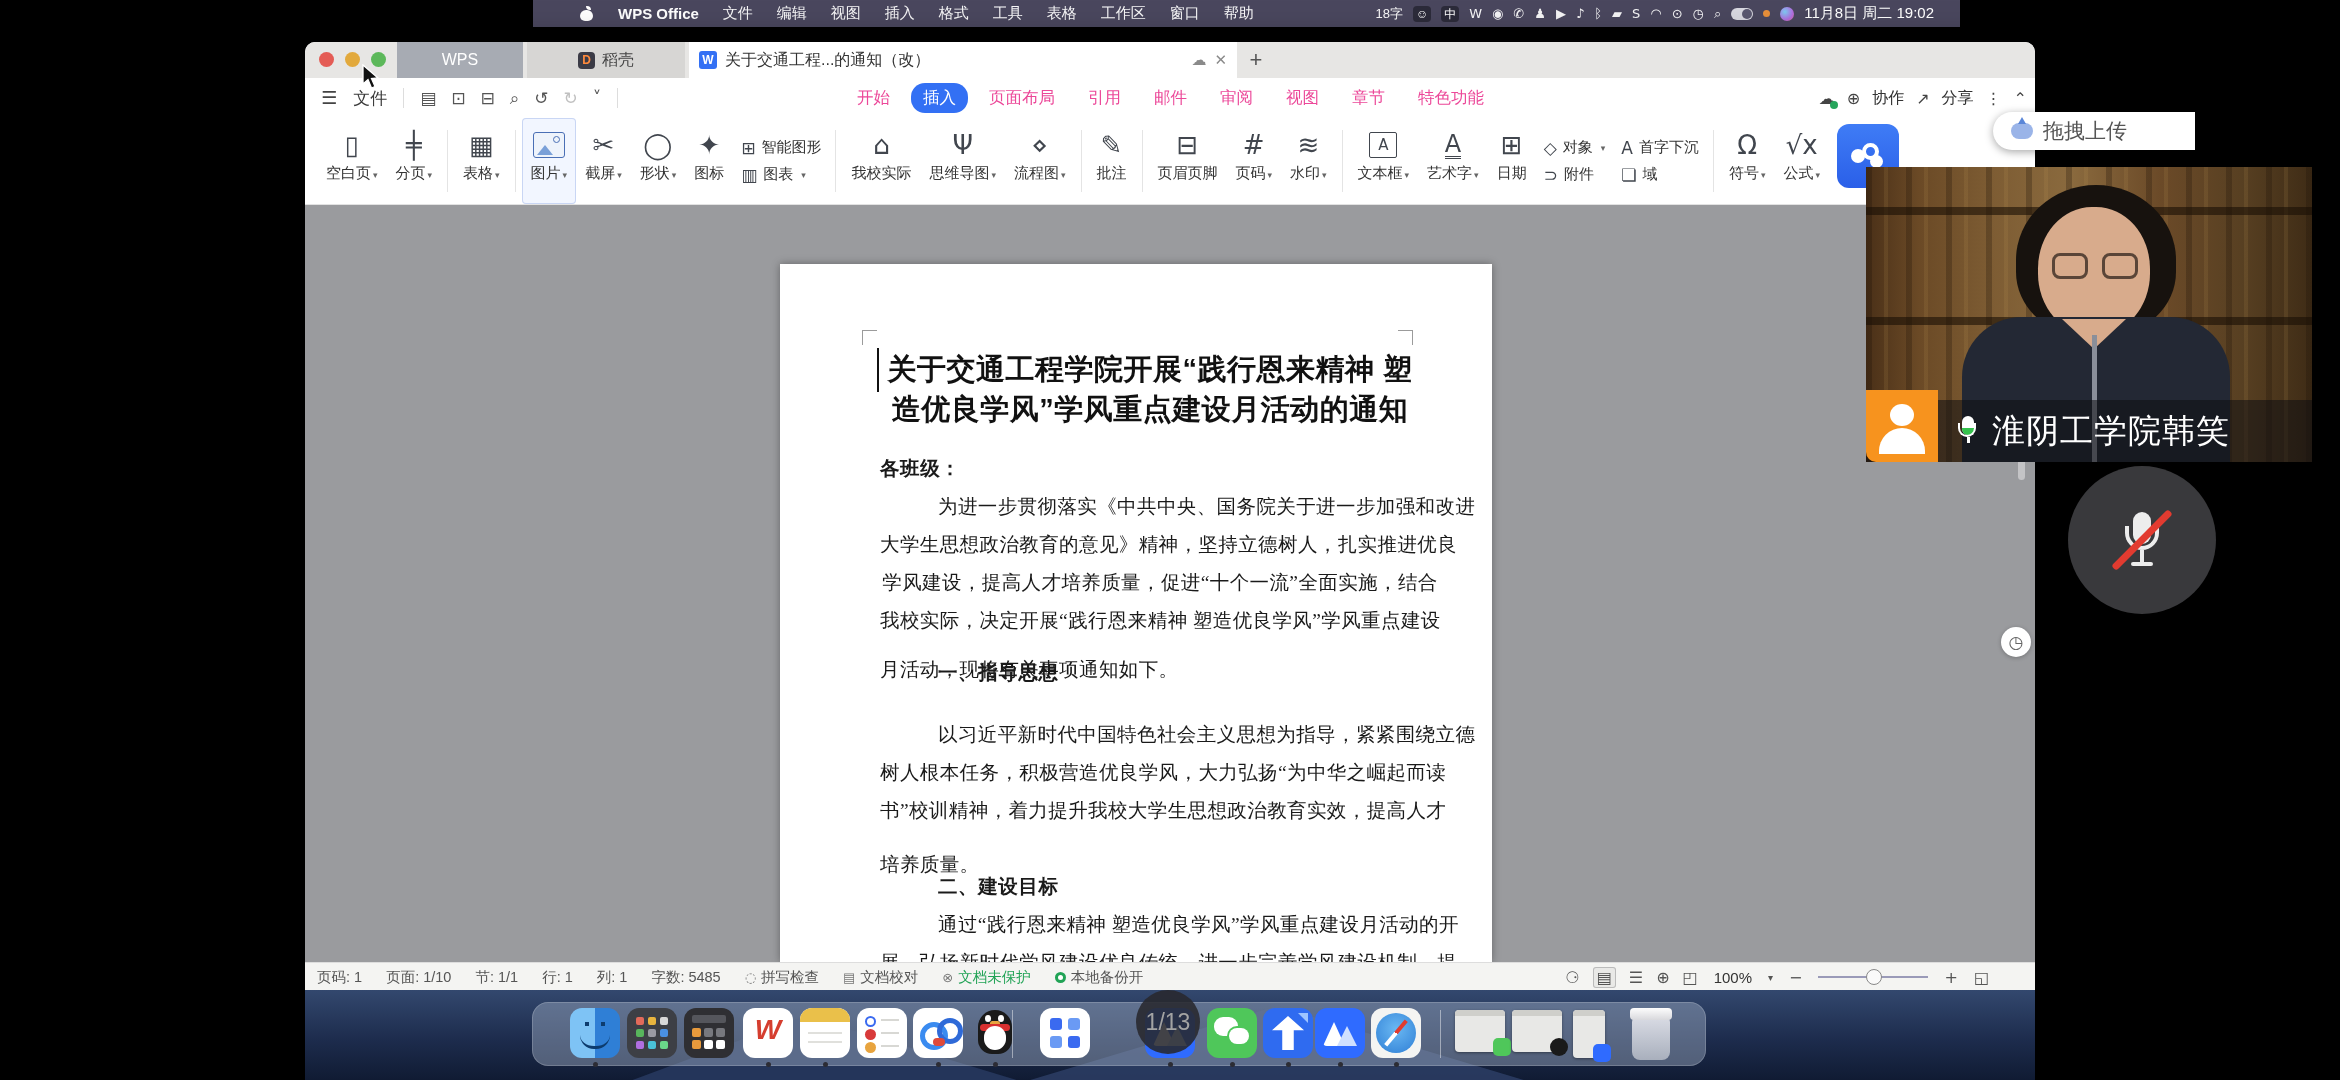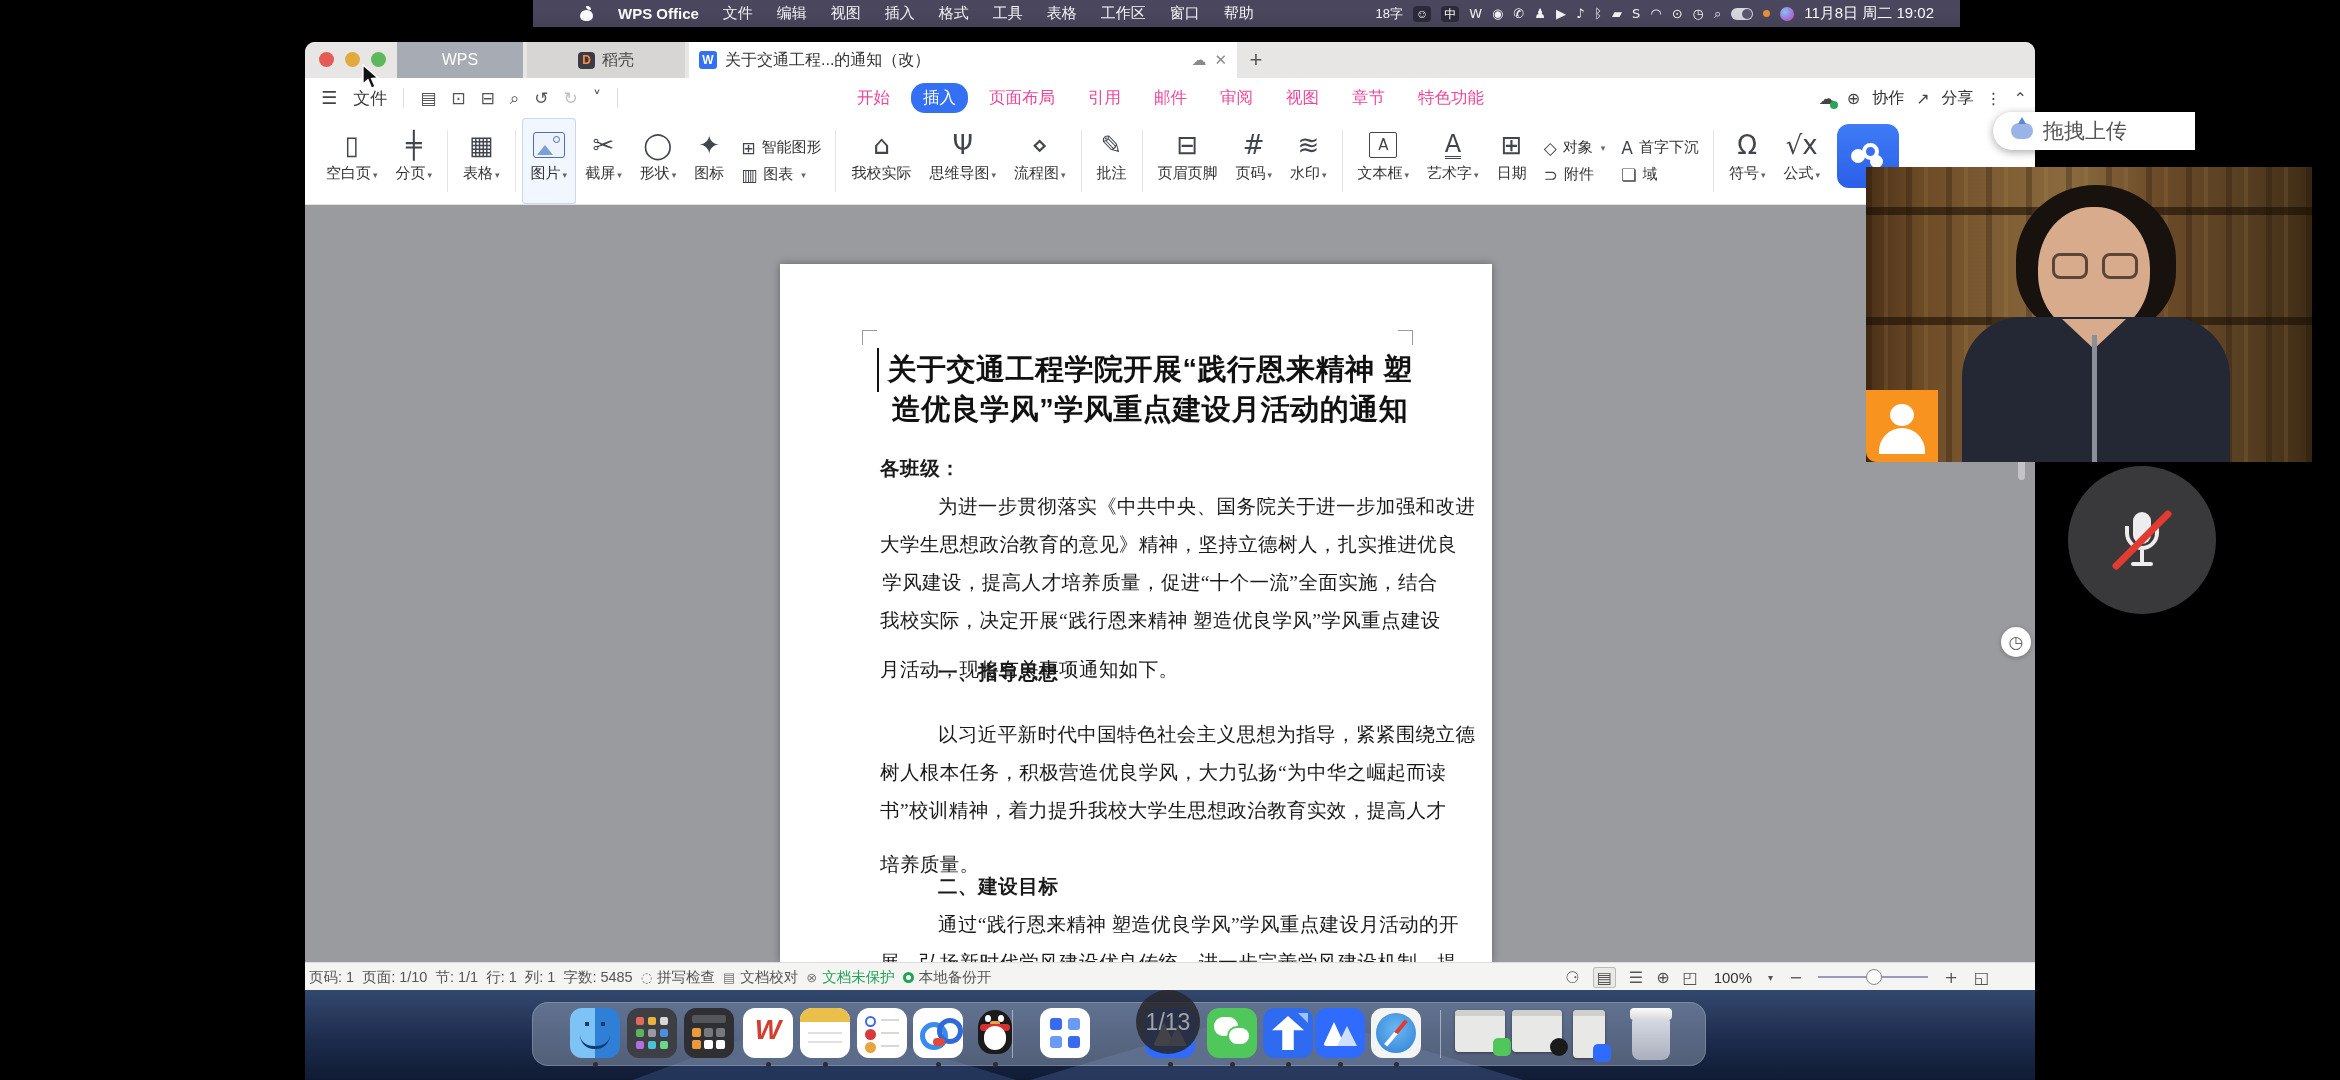--- a/index.html
+++ b/index.html
@@ -103,21 +103,21 @@
   .doc-line.head{font-family:"Liberation Sans","DejaVu Sans",sans-serif;font-weight:bold;letter-spacing:.6px;}
   .doc-line.ind{padding-left:58px;}
   
   #scrollbar{position:absolute;right:10px;top:180px;width:7px;height:95px;border-radius:4px;background:#c4c4c6;}
   #rail-clock{position:absolute;right:4px;top:422px;width:30px;height:30px;border-radius:50%;background:#fff;
               box-shadow:0 1px 4px rgba(0,0,0,.25);display:flex;align-items:center;justify-content:center;
               color:#666;font-size:17px;font-family:"DejaVu Sans",sans-serif;}
   
   #statusbar{position:absolute;left:0;top:920px;width:100%;height:28px;background:#f4f4f2;border-top:1px solid #ddd;
              display:flex;align-items:center;font-size:14.5px;color:#555;}
-  #sb-left{display:flex;align-items:center;gap:8px;padding-left:4px;white-space:nowrap;}
+  #sb-left{display:flex;align-items:center;gap:24px;padding-left:12px;white-space:nowrap;}
   .sb-ind{display:flex;align-items:center;gap:5px;}
   .sb-ind .ig{font-family:"DejaVu Sans",sans-serif;font-size:13px;color:#777;}
   .sb-ind.green{color:#21a356;}
   .sb-ind .gdot{width:11px;height:11px;border-radius:50%;background:#21a356;position:relative;}
   .sb-ind .gdot:after{content:"";position:absolute;left:3px;top:3px;width:5px;height:5px;border-radius:50%;background:#fff;}
   #sb-right{margin-left:auto;display:flex;align-items:center;gap:16px;padding-right:46px;color:#555;}
   .sbv{font-size:16px;font-family:"DejaVu Sans",sans-serif;}
   .sbv.sel{box-shadow:inset 0 0 0 1px #bbb;background:#e9e9e7;border-radius:3px;padding:1px 4px;}
   #zoom-slider{width:110px;height:2px;background:#9a9ab8;position:relative;}
   #zoom-knob{position:absolute;left:48px;top:-7px;width:16px;height:16px;border-radius:50%;background:#fafafa;border:1px solid #888;box-sizing:border-box;}
@@ -712,20 +712,30 @@
       <div class="shelfline" style="top:150px;"></div>
     <div class="hair"></div>
       <div class="face"></div>
     <div class="glasses">
         <i class="gl"></i>
         <i class="gr"></i>
       </div>
     <div class="body"></div>
       <div class="collar"></div>
       <div class="zip"></div>
+    <div id="namebar">
+      <span class="nb-mic">
+        <span class="m-body">
+            <i></i>
+          </span>
+          <span class="m-arc"></span>
+          <span class="m-stem"></span>
+      </span>
+      <span class="nb-name">淮阴工学院韩笑</span>
+    </div>
     <div id="avatar">
       <span class="av-head"></span>
         <span class="av-body"></span>
     </div>
   </div>
 
   <div id="mutebtn">
     <span class="mm">
       <span class="m-body"></span>
         <span class="m-arc"></span>

